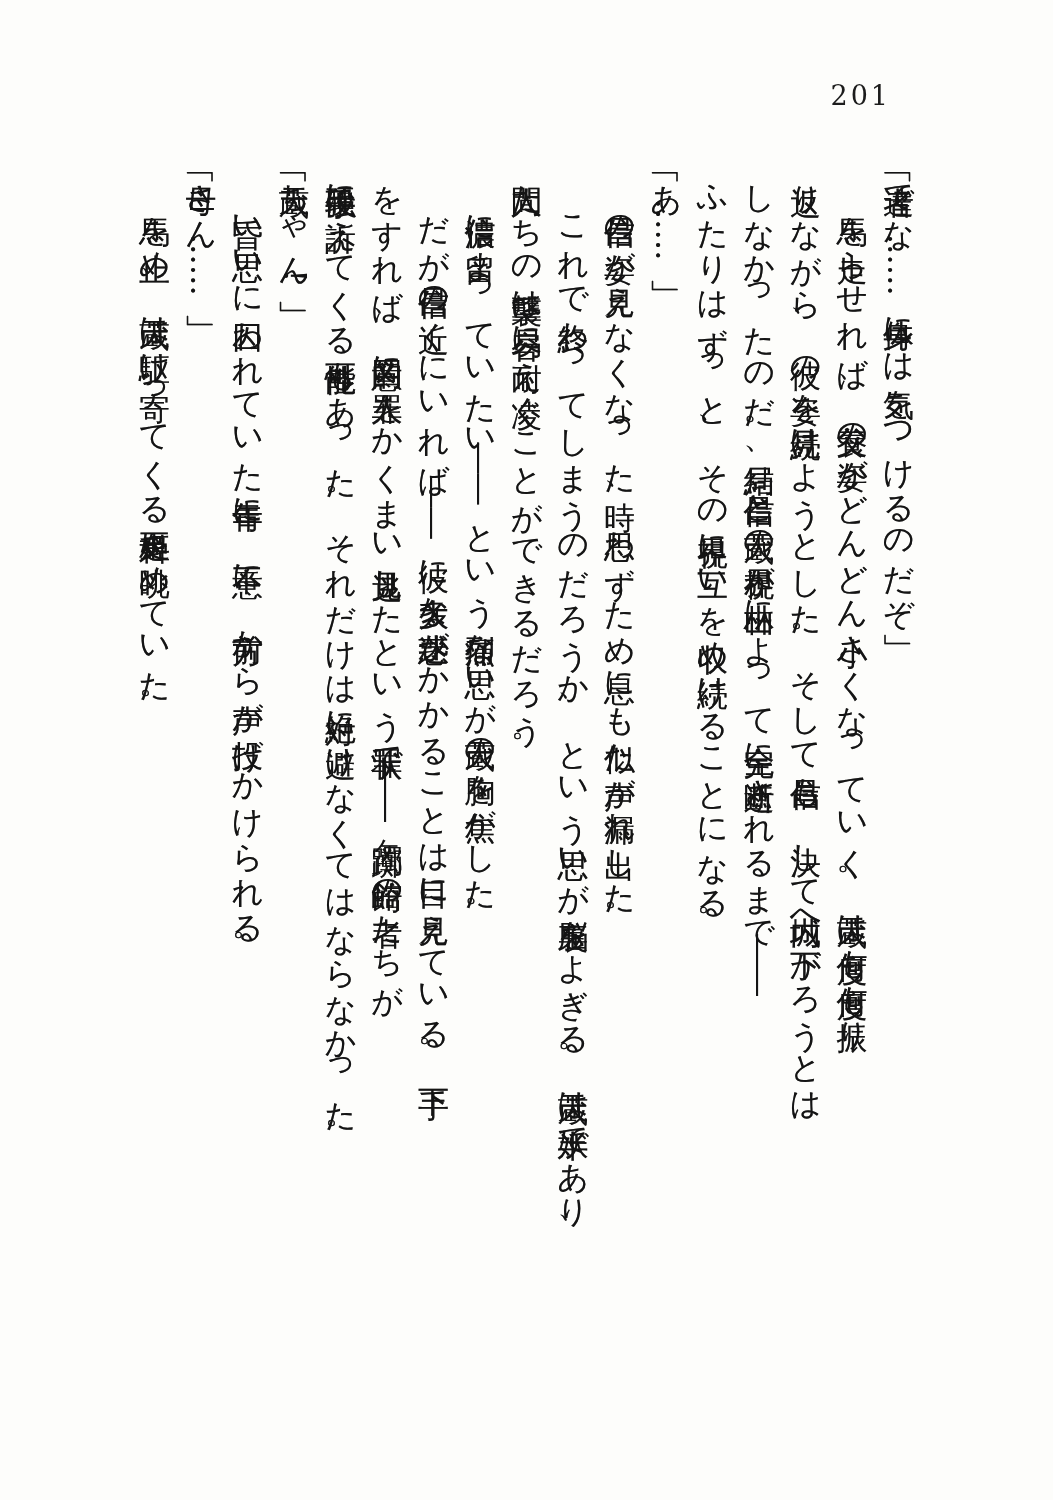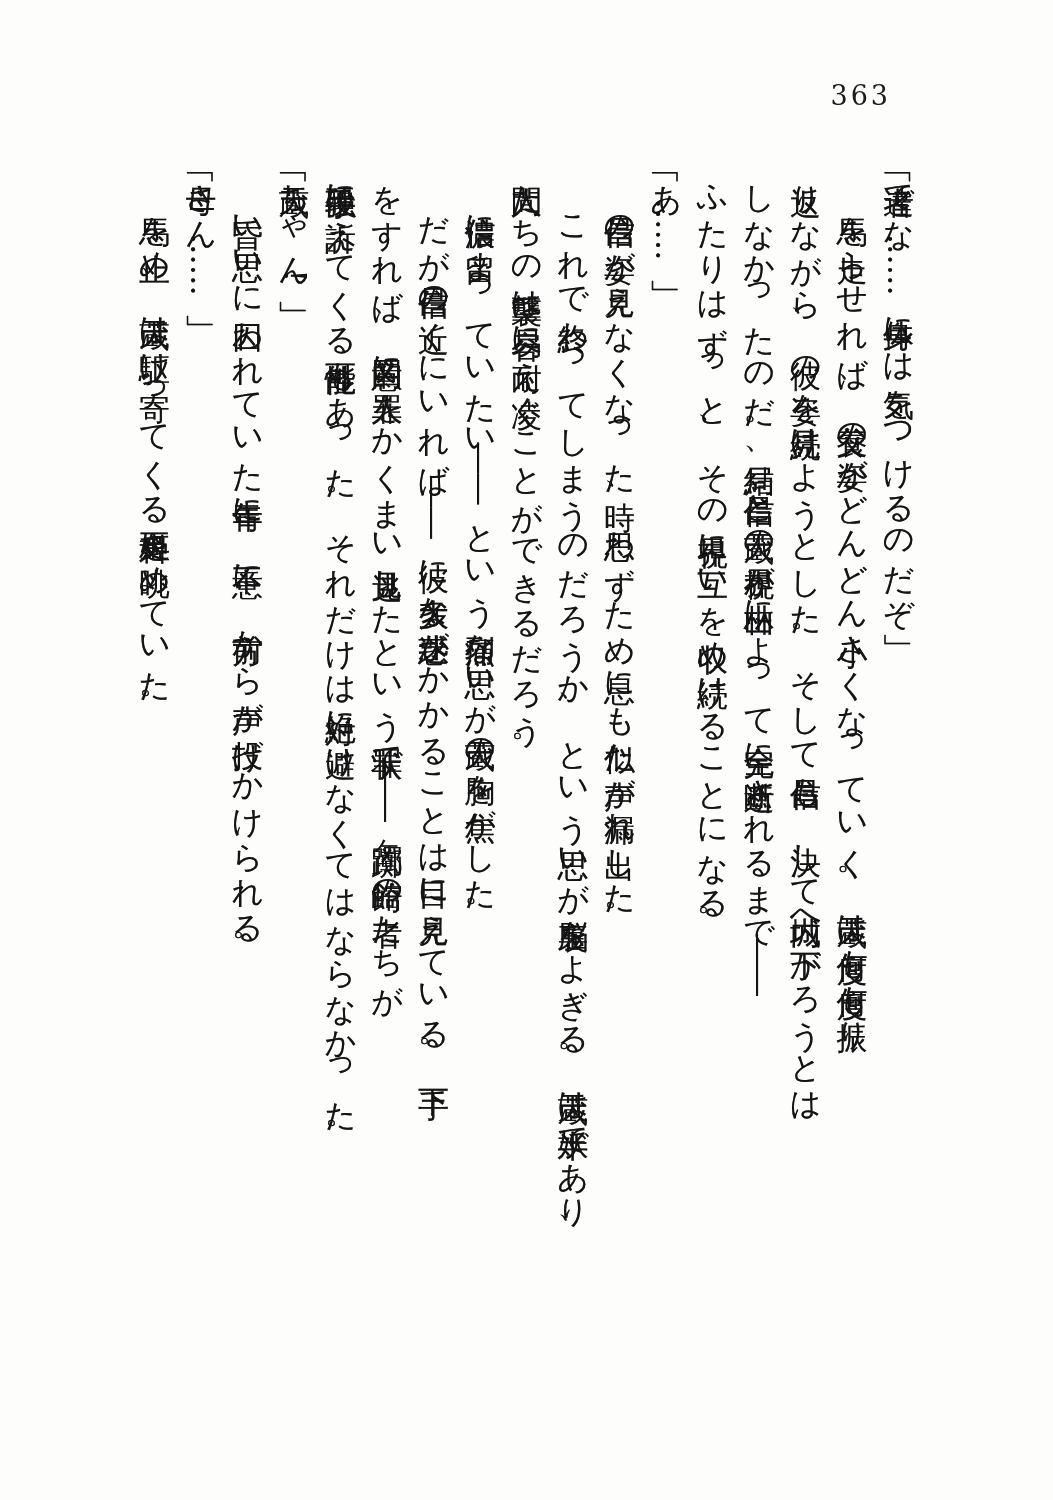--- a/index.html
+++ b/index.html
@@ -41,21 +41,21 @@
     overflow: visible;
   }
   .line.indent {
     text-indent: 1em;
   }
 </style>
 </head>
 <body>
 
 <div class="page">
-  <div class="page-number">363</div>
+  <div class="page-number">201</div>
 
   <div class="page-text">
     <div class="line">「達者でな……身体には気をつけるのだぞ」</div>
     <div class="line indent">馬を走らせれば、養父の姿がどんどん小さくなっていく。天蔵は何度も何度も振り</div>
     <div class="line">返りながら、彼の姿を見続けようとした。そして昌信も、決して城内へ下がろうとは</div>
     <div class="line">しなかったのだ。結局、昌信と天蔵の視界が山林によって完全に遮断されるまで――</div>
     <div class="line">ふたりはずっと、その視界に互いを収め続けることになる。</div>
     <div class="line">「あ……」</div>
     <div class="line indent">昌信の姿が見えなくなった時、思わずため息にも似た声が漏れ出した。</div>
     <div class="line indent">これで終わってしまうのだろうか、という思いが脳裏をよぎる。天蔵は半妖であり、</div>

